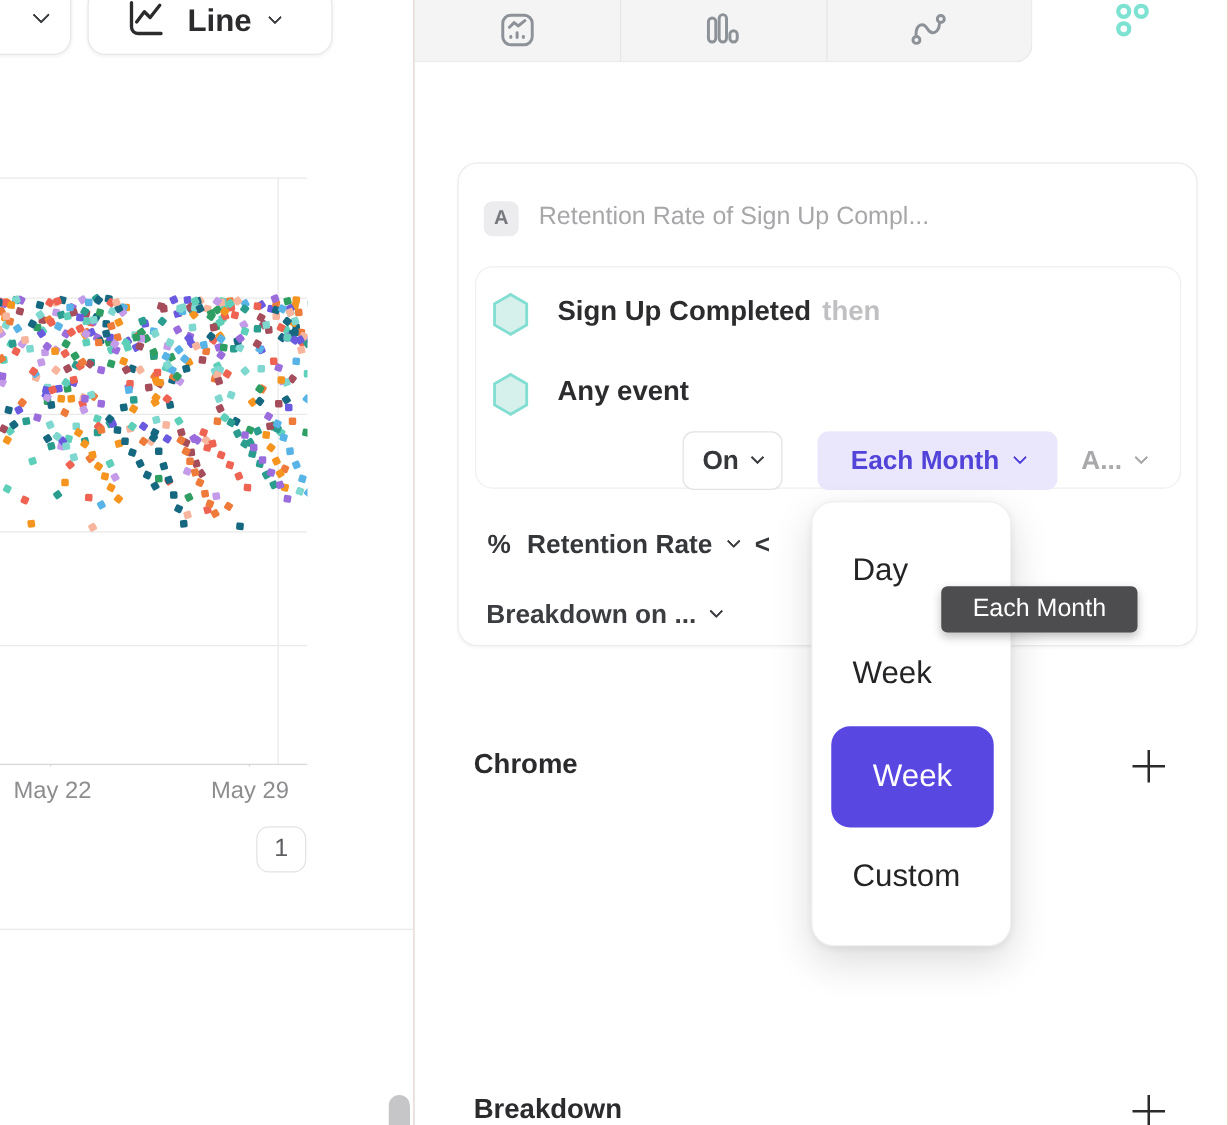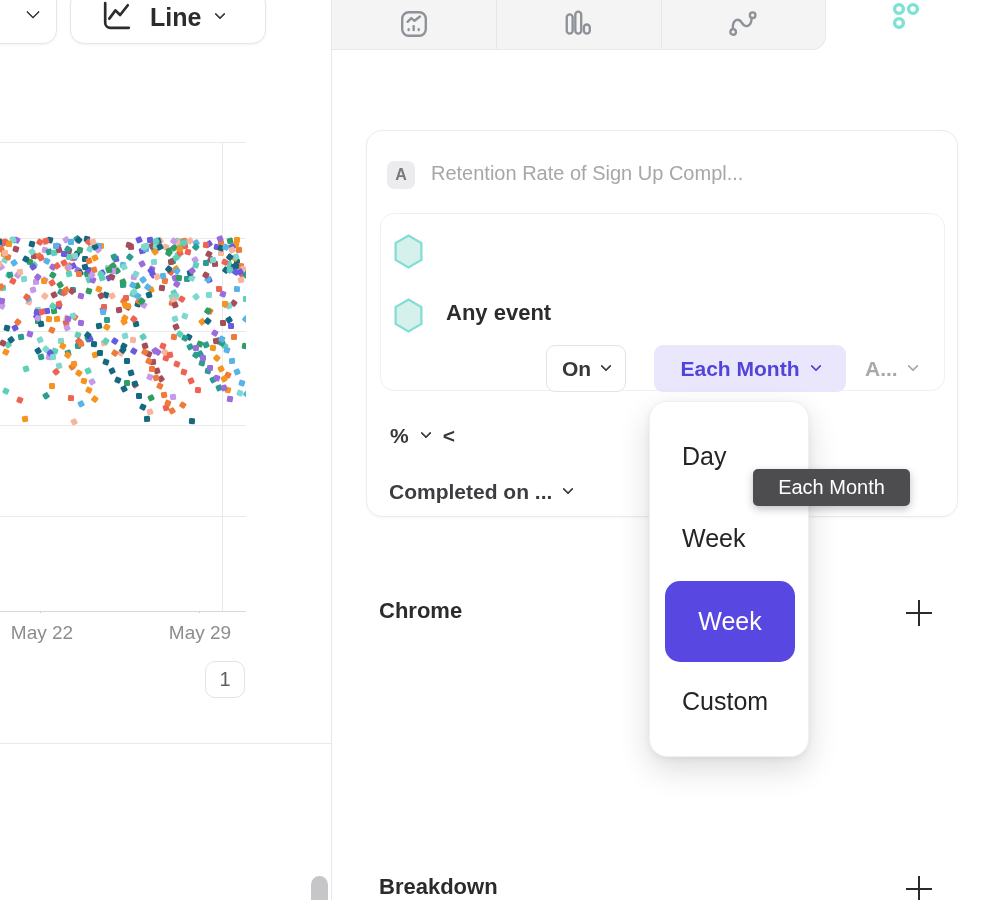--- a/index.html
+++ b/index.html
@@ -644,20 +644,23 @@
       <div class="series-badge">A</div>
       <div class="query-title">Retention Rate of Sign Up Compl...</div>
 
       <div class="event-card">
 
         <span class="hex" style="left:12px; top:20px">
           <svg viewBox="0 0 30 34" width="31" height="35">
               <path d="M15 1.5 L27.5 8.8 V25.2 L15 32.5 L2.5 25.2 V8.8 Z" fill="#d6f1ec" stroke="#82ded3" stroke-width="2.2"></path>
             </svg>
         </span>
+        <div class="event-name" style="left:65px; top:22px">
+          <span>Sign Up Completed</span><span class="event-then">then</span>
+        </div>
 
         <span class="hex" style="left:12px; top:84px">
           <svg viewBox="0 0 30 34" width="31" height="35">
               <path d="M15 1.5 L27.5 8.8 V25.2 L15 32.5 L2.5 25.2 V8.8 Z" fill="#d6f1ec" stroke="#82ded3" stroke-width="2.2"></path>
             </svg>
         </span>
         <div class="event-name" style="left:65px; top:86px">
           <span>Any event</span><span class="event-then"></span>
         </div>
 
@@ -670,26 +673,27 @@
           <span class="chev sm purple"></span>
         </div>
         <div class="trunc">
           <span>A...</span>
           <span class="chev sm gray"></span>
         </div>
       </div>
 
       <div class="measure-row">
         <span>%</span>
+        <span>Retention Rate</span>
         <span class="chev sm"></span>
         <span>&lt;</span>
       </div>
 
       <div class="bdo-row">
-        <span>Completed on ...</span>
+        <span>Breakdown on ...</span>
         <span class="chev sm"></span>
       </div>
     </div>
 
     <div class="section-head" style="left:47px; top:598px">Chrome</div>
     <div class="plus" style="left:574px; top:600px"></div>
 
 
     <div class="section-head" style="left:47px; top:874px">Breakdown</div>
     <div class="plus" style="left:574px; top:876px"></div>

